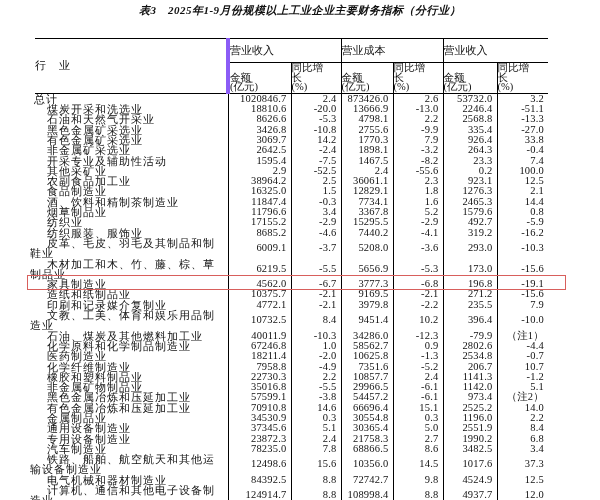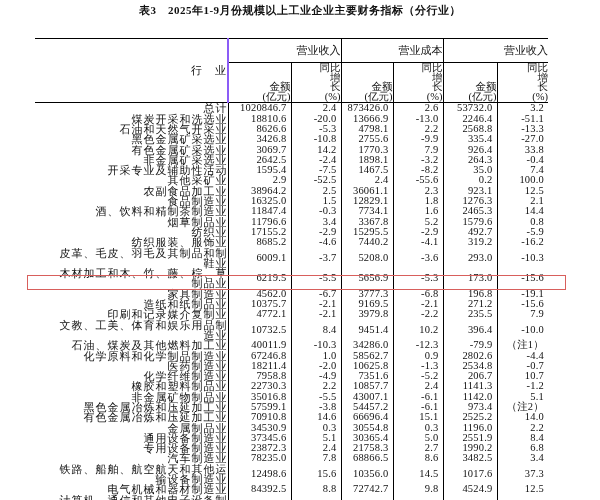--- a/index.html
+++ b/index.html
@@ -3,44 +3,44 @@
 <meta charset="utf-8">
 <style>
   html,body{margin:0;padding:0;}
   body{
     width:600px;height:500px;overflow:hidden;position:relative;
     background:#ffffff;color:#111;
     font-family:"Liberation Serif","DejaVu Serif",serif;
   }
   .title{
     position:absolute;top:3px;left:0;width:600px;
-    text-align:center;font-weight:bold;font-size:11px;letter-spacing:0.5px;
+    text-align:center;font-weight:bold;font-size:11px;letter-spacing:0.5px;font-style:italic;
   }
   table.main{
     position:absolute;left:35px;top:38px;width:513px;
     border-collapse:collapse;table-layout:fixed;
     border-top:1.6px solid #000;
   }
   th,td{padding:0;font-weight:normal;}
-  thead th{font-size:10.5px;text-align:right;line-height:9.6px;padding-left:21px;}
+  thead th{font-size:10.5px;text-align:left;line-height:9.6px;}
   th.industry-h{
-    border-right:2px solid #8b5cf6;border-bottom:1.6px solid #000;
+    border-right:4px solid #8b5cf6;border-bottom:1.6px solid #000;
     vertical-align:middle;font-size:11px;letter-spacing:1px;
   }
   th.group{border-bottom:1px solid #000;vertical-align:middle;font-size:11px;}
   th.group.br{border-right:1px solid #000;}
   th.sub{border-bottom:1.6px solid #000;vertical-align:bottom;white-space:pre-line;padding-bottom:1px;font-family:Liberation Serif, serif;}
   th.sub.br{border-right:1px solid #000;}
   tr.h1{height:24px;}
   tr.h2{height:29px;}
   tbody td{vertical-align:middle;font-size:10.5px;line-height:10.3px;}
   td.lbl{border-right:1px solid #000;}
   td.lbl p{
     margin:0 0 0 -5px;white-space:pre-line;text-indent:17px;
-    font-size:11px;letter-spacing:1px;line-height:10.3px;text-align:right;
+    font-size:11px;letter-spacing:1px;line-height:10.3px;
   }
   td.lbl p.noindent{text-indent:4px;}
   td.num{text-align:right;padding-right:4px;letter-spacing:0.2px;}
   td.num.br{border-right:1px solid #000;}
   .hl-box{
     position:absolute;left:27px;top:275px;width:537px;height:13px;
     border:1px solid #d85f5c;z-index:5;pointer-events:none;
   }
 </style>
 </head>
@@ -151,21 +151,21 @@
         <td class="num">-0.4</td>
       </tr>
       <tr>
         <td class="lbl">
           <p>开采专业及辅助性活动</p>
         </td>
         <td class="num br">1595.4</td>
         <td class="num br">-7.5</td>
         <td class="num br">1467.5</td>
         <td class="num br">-8.2</td>
-        <td class="num br">35.0</td>
+        <td class="num br">23.3</td>
         <td class="num">7.4</td>
       </tr>
       <tr>
         <td class="lbl">
           <p>其他采矿业</p>
         </td>
         <td class="num br">2.9</td>
         <td class="num br">-52.5</td>
         <td class="num br">2.4</td>
         <td class="num br">-55.6</td>
@@ -361,21 +361,21 @@
         <td class="num br">2.4</td>
         <td class="num br">1141.3</td>
         <td class="num">-1.2</td>
       </tr>
       <tr>
         <td class="lbl">
           <p>非金属矿物制品业</p>
         </td>
         <td class="num br">35016.8</td>
         <td class="num br">-5.5</td>
-        <td class="num br">43007.1</td>
+        <td class="num br">29966.5</td>
         <td class="num br">-6.1</td>
         <td class="num br">1142.0</td>
         <td class="num">5.1</td>
       </tr>
       <tr>
         <td class="lbl">
           <p>黑色金属冶炼和压延加工业</p>
         </td>
         <td class="num br">57599.1</td>
         <td class="num br">-3.8</td>

